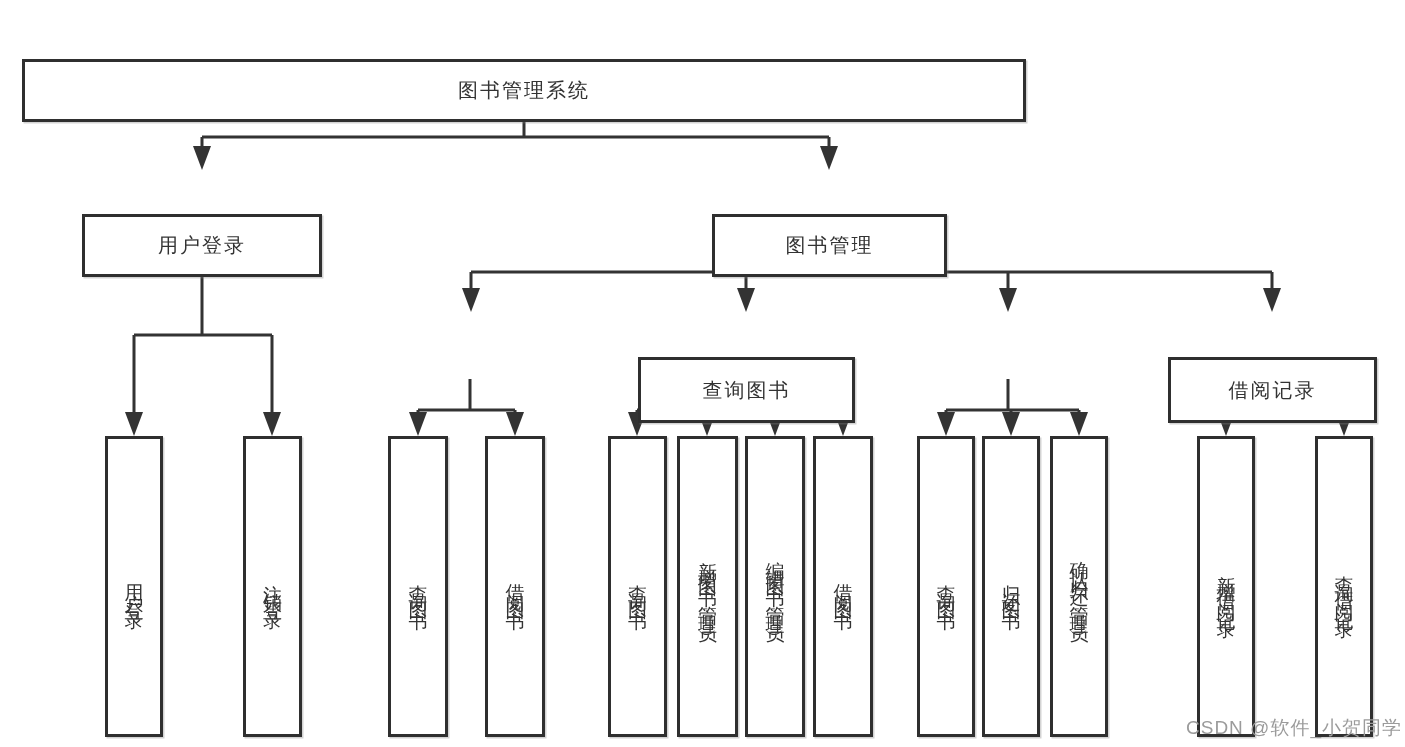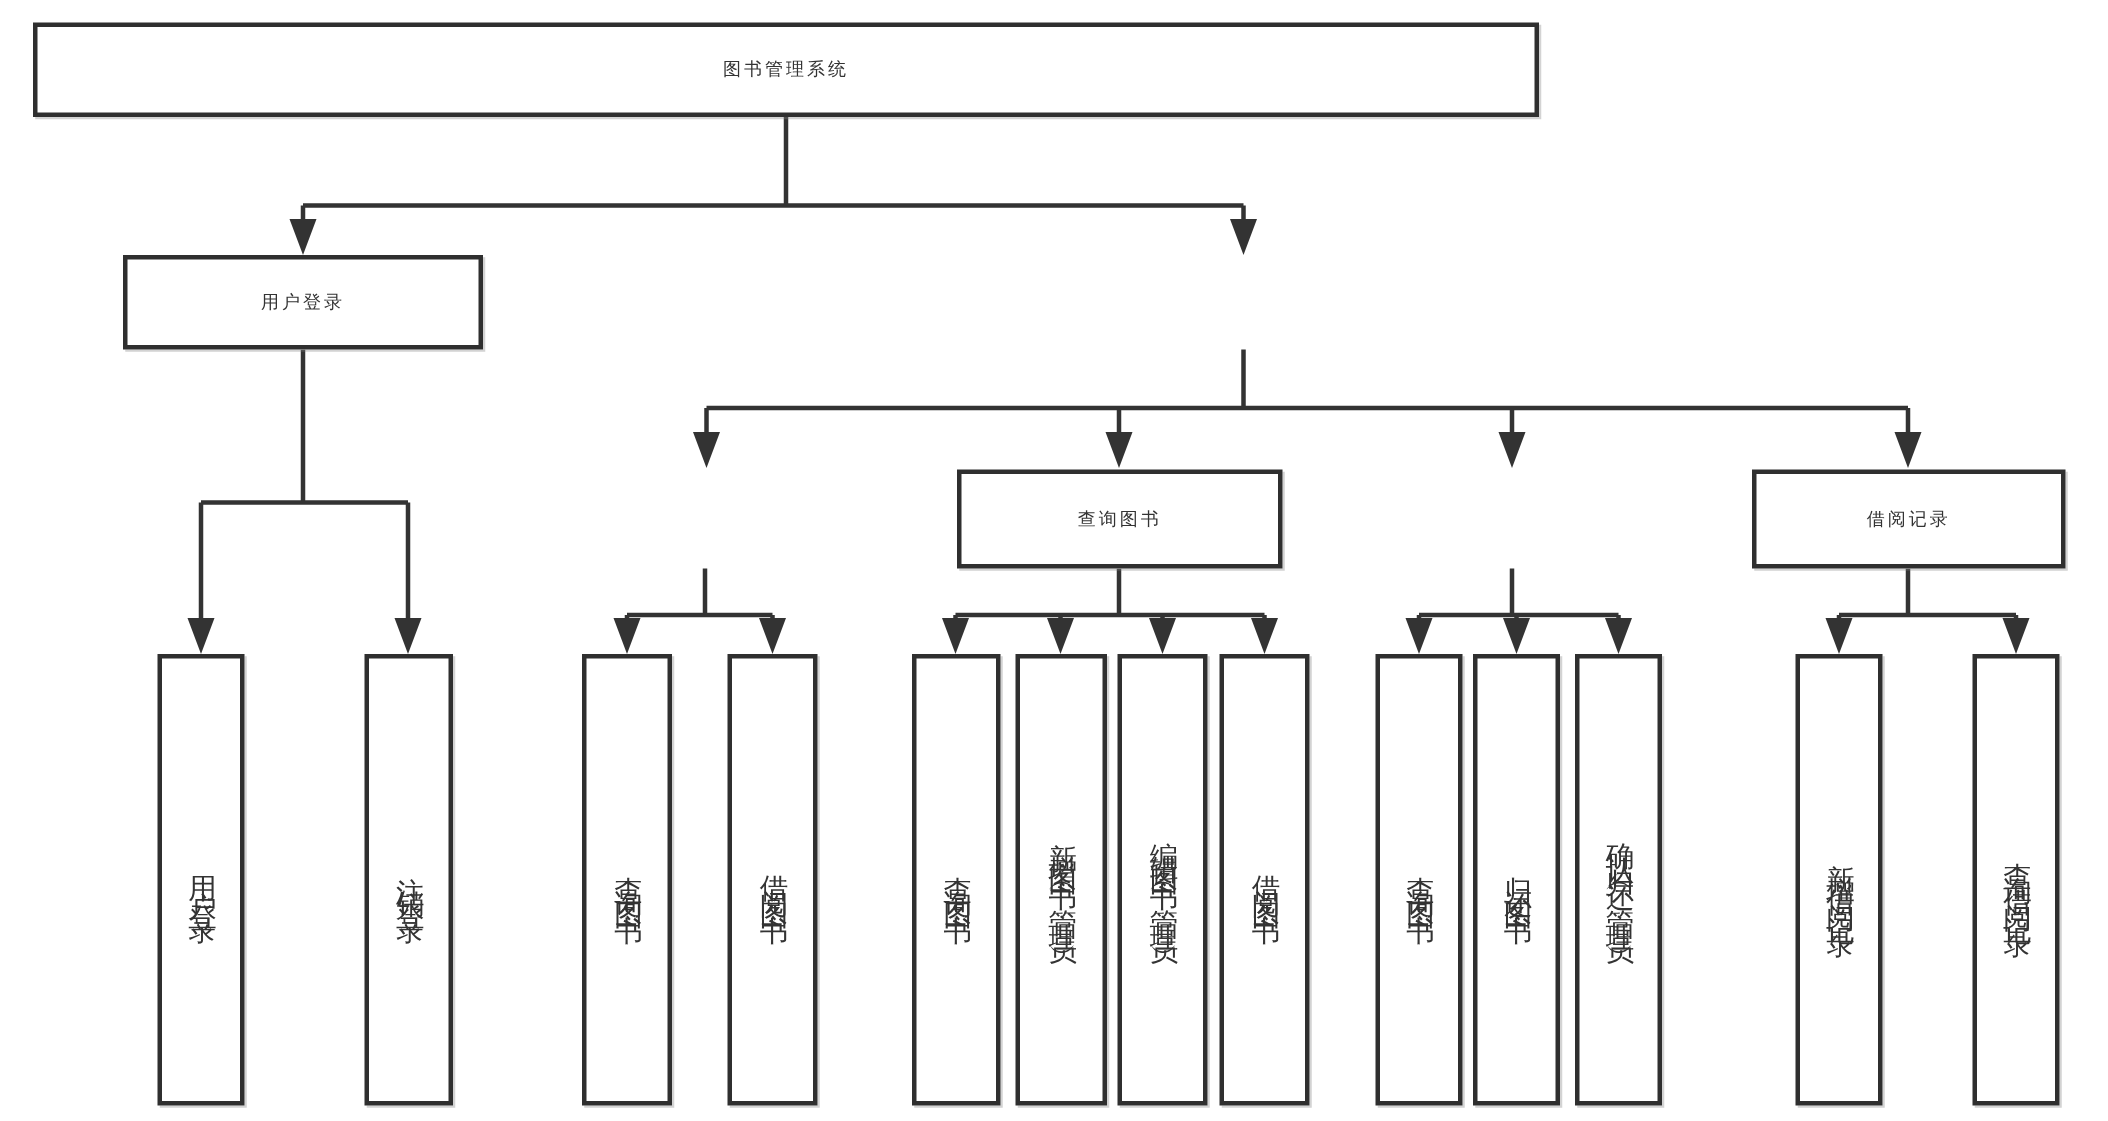--- a/index.html
+++ b/index.html
@@ -8,21 +8,21 @@
     font-family:"Liberation Sans",sans-serif;color:#333333;
   }
   .connectors{position:absolute;left:0;top:0;z-index:1;}
   .connectors path{stroke:#333333;stroke-width:3;fill:none;}
   .connectors polygon{fill:#333333;stroke:none;}
   .node{
     position:absolute;box-sizing:border-box;background:#ffffff;
     border:3px solid #2f2f2f;display:flex;align-items:center;justify-content:center;
     z-index:2;box-shadow:1.5px 1.5px 0 rgba(130,130,130,0.35);
   }
-  .hnode{font-size:12px;letter-spacing:2px;white-space:nowrap;}
+  .hnode{font-size:20px;letter-spacing:2px;white-space:nowrap;margin-top:44px;}
   .leaf span{
     writing-mode:vertical-rl;text-orientation:mixed;
     font-size:19px;line-height:1.15;letter-spacing:9px;
   }
   .watermark{
     position:absolute;left:1186px;top:715px;z-index:3;
     font-size:19px;letter-spacing:1px;color:#9b9b9b;white-space:nowrap;
   }
 </style>
 </head>
@@ -80,20 +80,23 @@
     </g>
   </svg>
 
   <div class="node hnode" style="left:22px;top:15px;width:1004px;height:63px">
     <span>图书管理系统</span>
   </div>
 
   <div class="node hnode" style="left:82px;top:170px;width:240px;height:63px">
     <span>用户登录</span>
   </div>
+  <div class="node hnode" style="left:712px;top:170px;width:235px;height:63px">
+    <span>图书管理</span>
+  </div>
 
   <div class="node hnode" style="left:638px;top:313px;width:217px;height:66px">
     <span>查询图书</span>
   </div>
   <div class="node hnode" style="left:1168px;top:313px;width:209px;height:66px">
     <span>借阅记录</span>
   </div>
 
   <div class="node leaf" style="left:105px;top:436px;width:58px;height:301px">
     <span>用户登录</span>
@@ -132,14 +135,15 @@
     <span>确认归还（管理员）</span>
   </div>
 
   <div class="node leaf" style="left:1197px;top:436px;width:58px;height:301px">
     <span>新增借阅记录</span>
   </div>
   <div class="node leaf" style="left:1315px;top:436px;width:58px;height:301px">
     <span>查询借阅记录</span>
   </div>
 
+  <div class="watermark">CSDN @软件_小贺同学</div>
 
 </div>
 
 </body></html>

